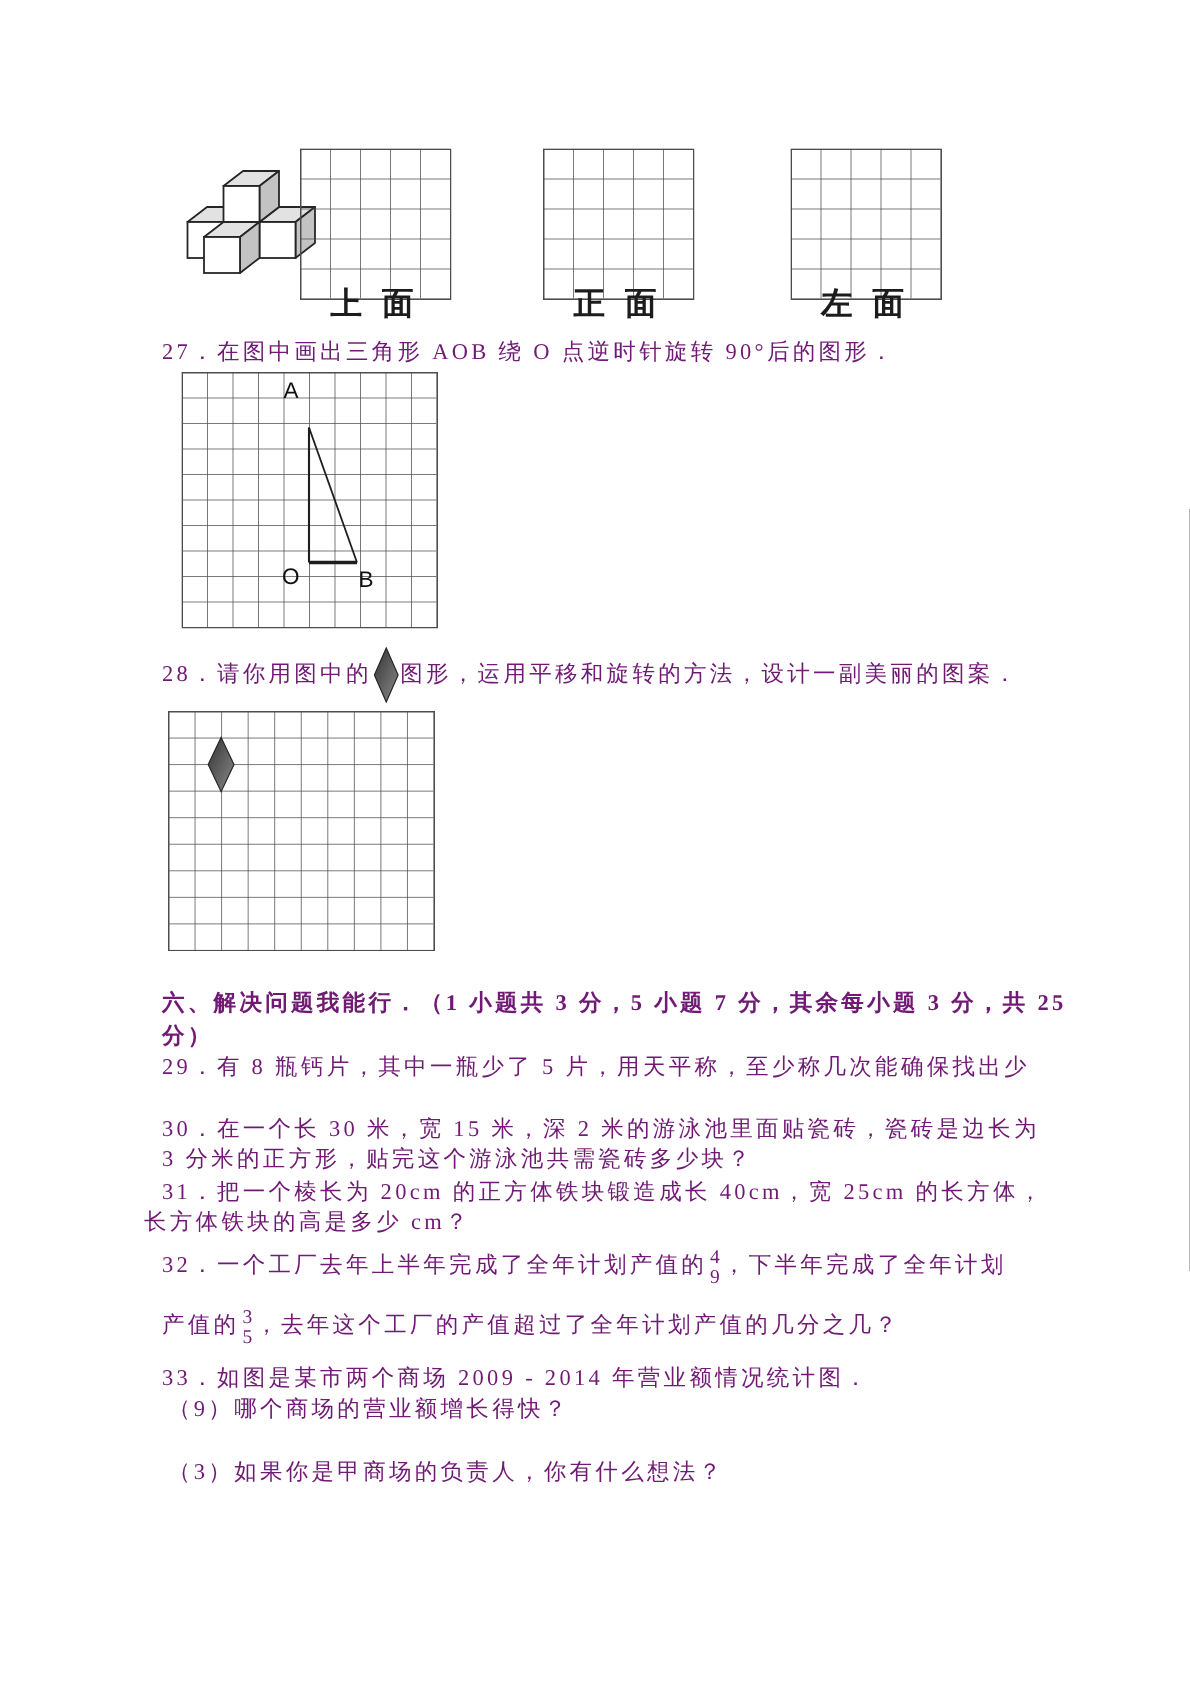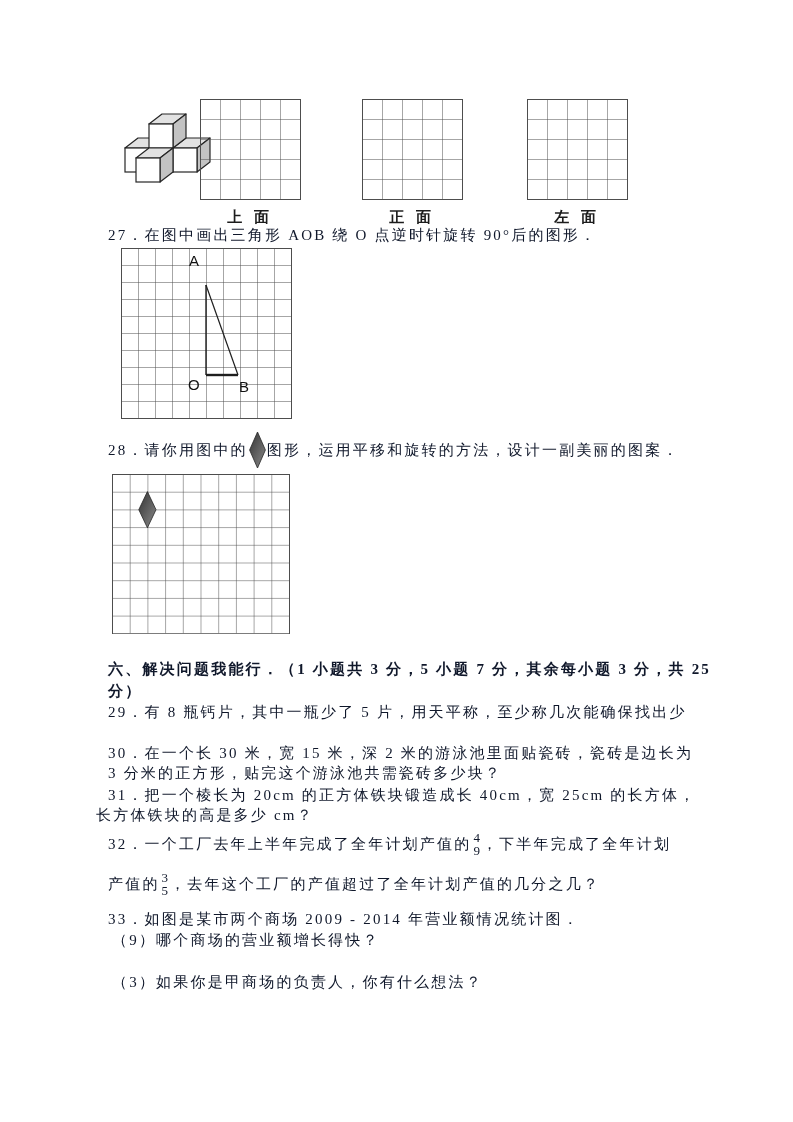--- a/index.html
+++ b/index.html
@@ -3,25 +3,25 @@
 <meta charset="utf-8">
 <style>
   html,body{margin:0;padding:0;background:#888;}
   .page{
     position:relative;width:793px;height:1122px;margin:0 auto;background:#ffffff;
     font-family:"Liberation Serif","DejaVu Serif",serif;color:#1c1c1c;overflow:hidden;
   }
   .abs{position:absolute;}
   .txt{
     position:absolute;font-size:15px;letter-spacing:2.2px;line-height:20px;
-    white-space:nowrap;color:#0f172a;
+    white-space:nowrap;color:#701a75;
   }
   .bold{font-weight:bold;text-align:right;}
   .viewlabel{
-    position:absolute;width:100px;top:208px;text-align:center;font-size:15px;
+    position:absolute;width:100px;top:188px;text-align:center;font-size:21px;
     font-weight:600;letter-spacing:4px;white-space:nowrap;
   }
   .flexline{display:flex;align-items:center;}
   .frac{display:inline-flex;flex-direction:column;align-items:center;
         font-size:13px;line-height:13px;letter-spacing:0;padding:0 2px;}
   .frac span{display:block;}
   .glabel{
     position:absolute;font-family:"Liberation Sans","DejaVu Sans",sans-serif;
     font-size:15px;letter-spacing:0;color:#111;
   }

